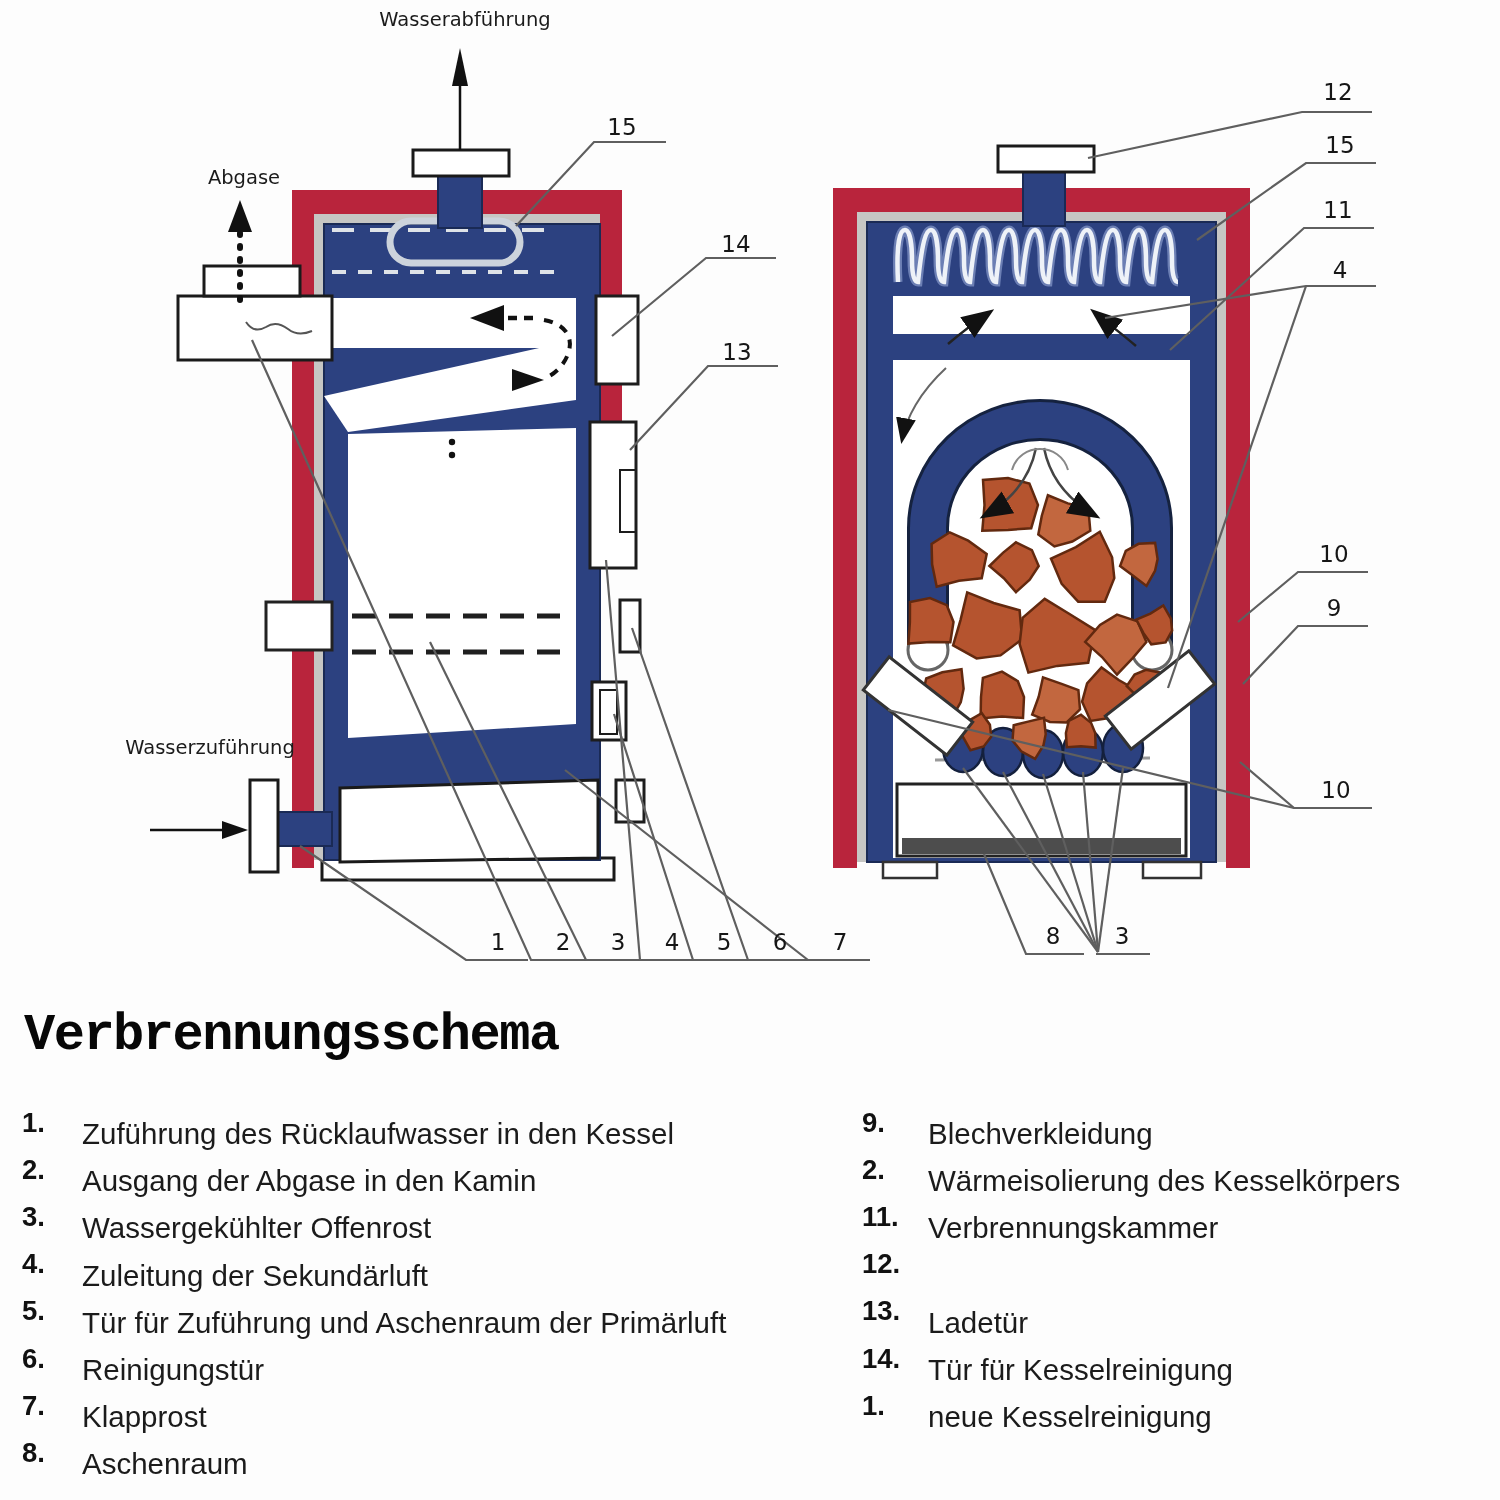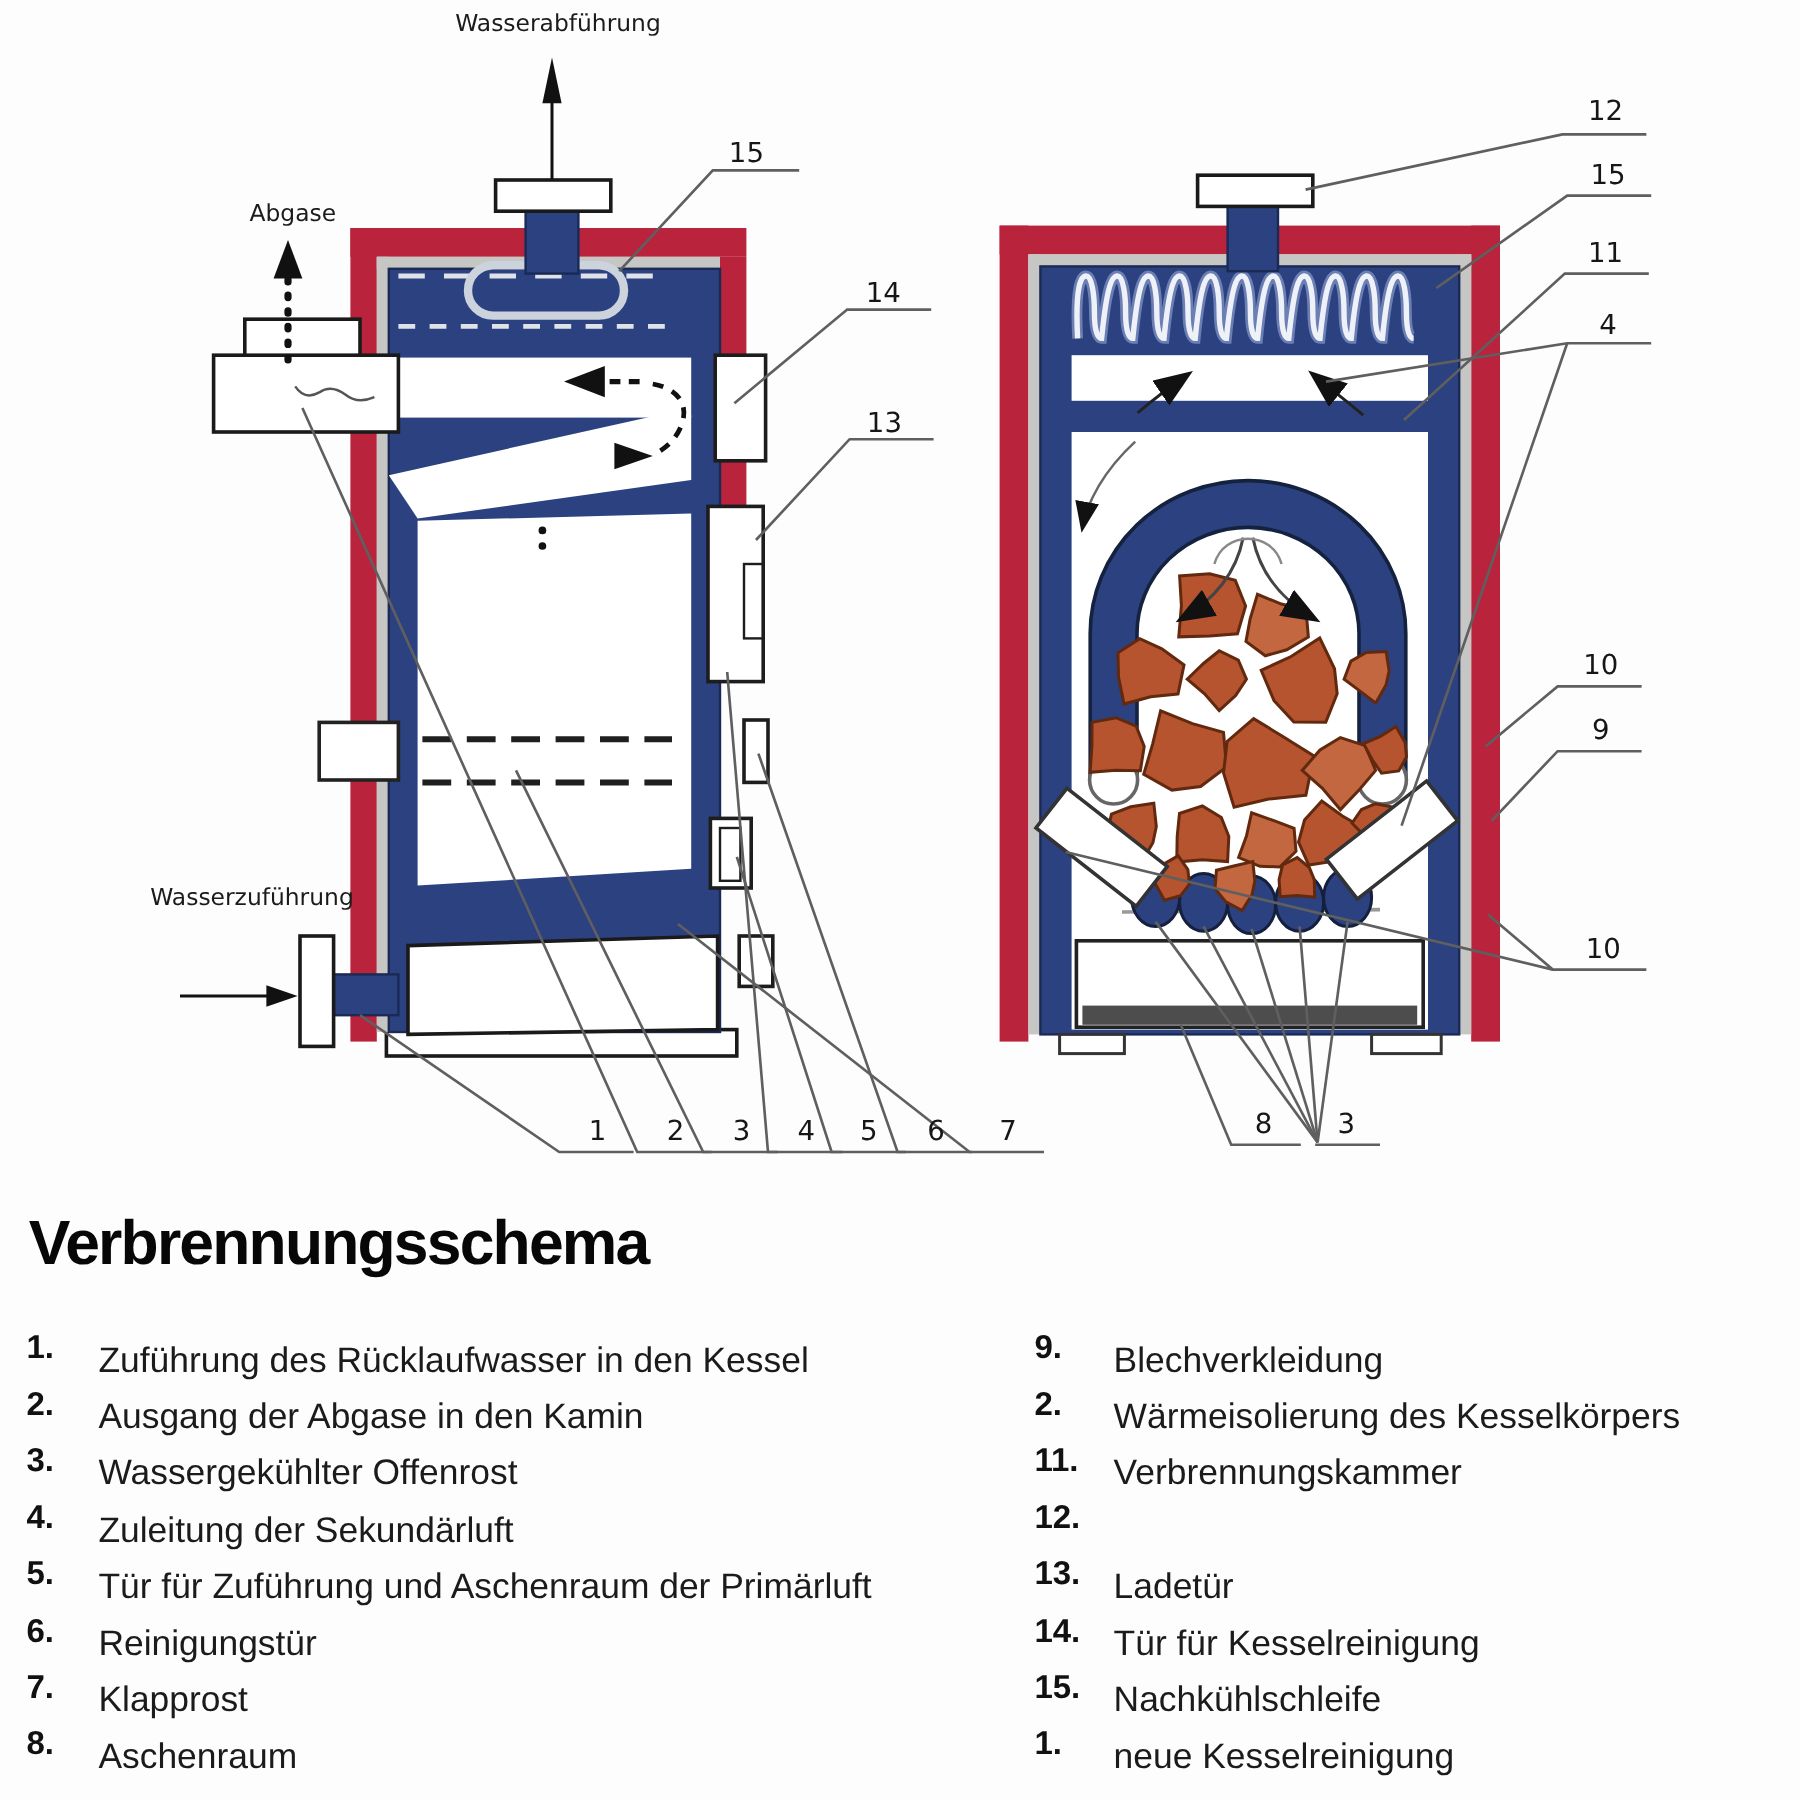--- a/index.html
+++ b/index.html
@@ -4,21 +4,21 @@
 <style>
   html,body{margin:0;padding:0;background:#fff;}
   #page{position:relative;width:1500px;height:1500px;background:#fdfdfd;overflow:hidden;
         font-family:"Liberation Sans",sans-serif;}
   #diagram-svg{position:absolute;left:0;top:0;}
   .callout{font-family:"DejaVu Sans",sans-serif;font-size:23px;fill:#161616;}
   .dlabel{font-family:"DejaVu Sans",sans-serif;font-size:19.5px;fill:#1b1b1b;}
   .ld{stroke:#5f5f5f;stroke-width:2.2;fill:none;}
   .ink{stroke:#1a1a1a;stroke-width:3;}
   #title{position:absolute;left:24px;top:1006px;font-size:52px;font-weight:bold;
-         letter-spacing:-1.5px;color:#070707;}
+         letter-spacing:-1.5px;color:#070707;font-family:Liberation Mono, monospace;}
   .legend-col{position:absolute;top:1099px;}
   #legend-left{left:22px;width:820px;}
   #legend-right{left:862px;width:630px;}
   .lg-row{display:flex;align-items:center;height:47.2px;}
   .lg-num{font-weight:bold;font-size:27.5px;color:#111;width:60px;flex:0 0 auto;}
   #legend-right .lg-num{width:66px;}
   .lg-txt{font-size:29.5px;color:#1b1b1b;white-space:nowrap;margin-top:23px;}
 </style>
 </head>
 <body>
@@ -288,22 +288,18 @@
       </div>
   <div class="lg-row">
         <span class="lg-num">13.</span>
         <span class="lg-txt">Ladetür</span>
       </div>
   <div class="lg-row">
         <span class="lg-num">14.</span>
         <span class="lg-txt">Tür für Kesselreinigung</span>
       </div>
   <div class="lg-row">
-        <span class="lg-num">15.</span>
-        <span class="lg-txt">Nachkühlschleife</span>
-      </div>
-  <div class="lg-row">
         <span class="lg-num">1.</span>
         <span class="lg-txt">neue Kesselreinigung</span>
       </div>
 </div>
 
 </div>
 
 </body></html>

